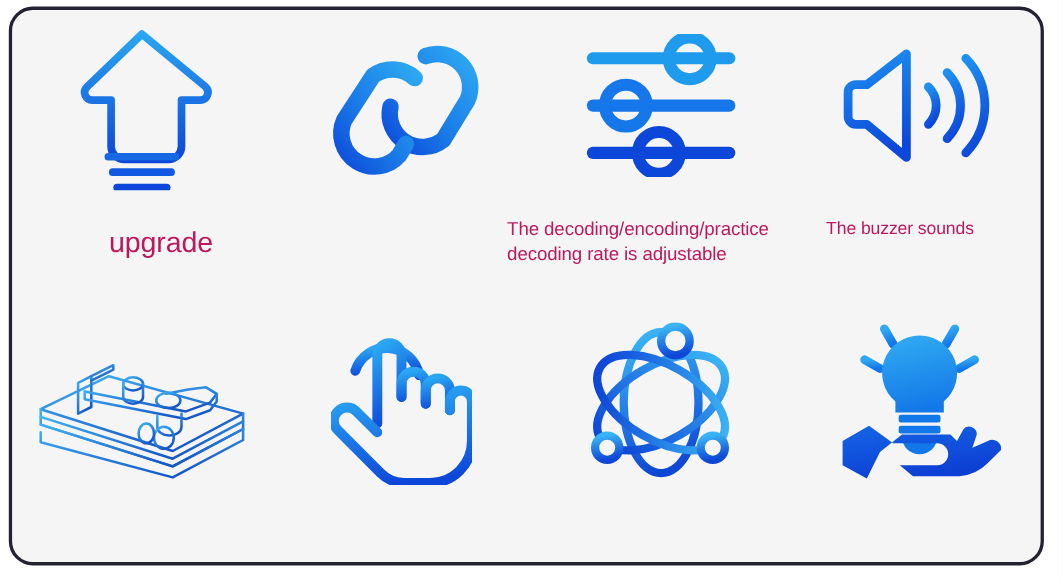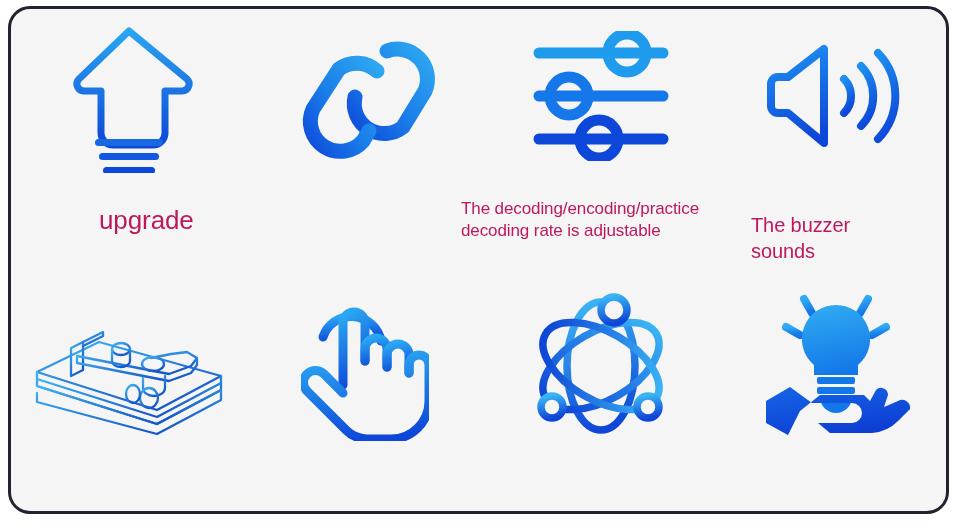--- a/index.html
+++ b/index.html
@@ -66,22 +66,22 @@
   
   #label-upgrade{
     left:88px; top:190px; width:150px;
     font-size:26px;
   }
   #label-adjustable{
     left:214px; top:185px; width:262px;
     font-size:17px;
   }
   #label-buzzer{
-    left:32px; top:199px; width:160px;
-    font-size:20px;
+    left:32px; top:185px; width:160px;
+    font-size:16px;
   }
 </style>
 </head>
 <body>
 
 <div class="feature-panel">
   <div class="features-grid">
 
     <div class="feature-cell" id="cell-upgrade">
       <div class="feature-icon">

